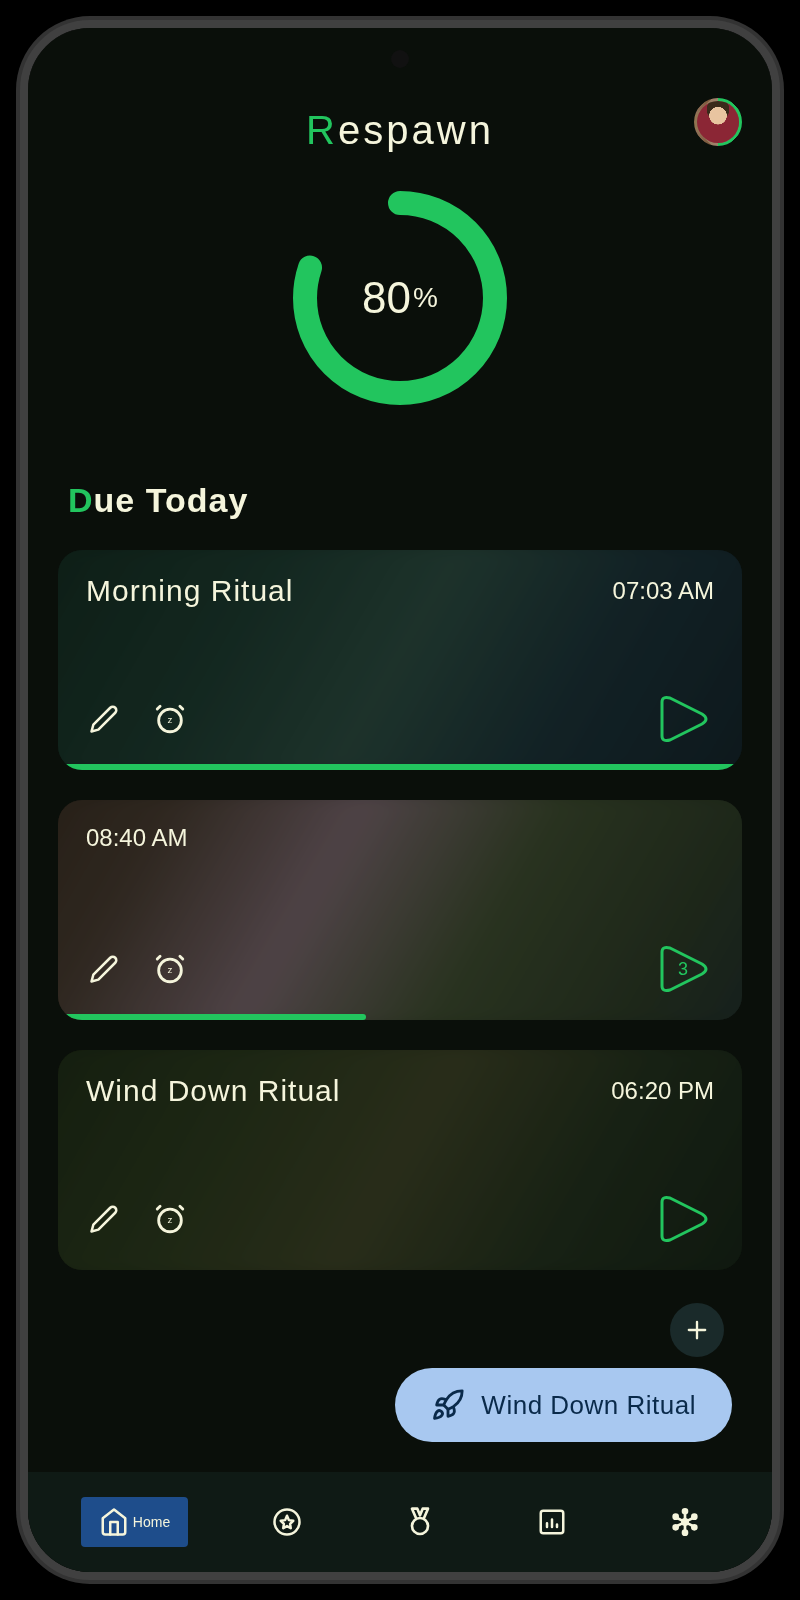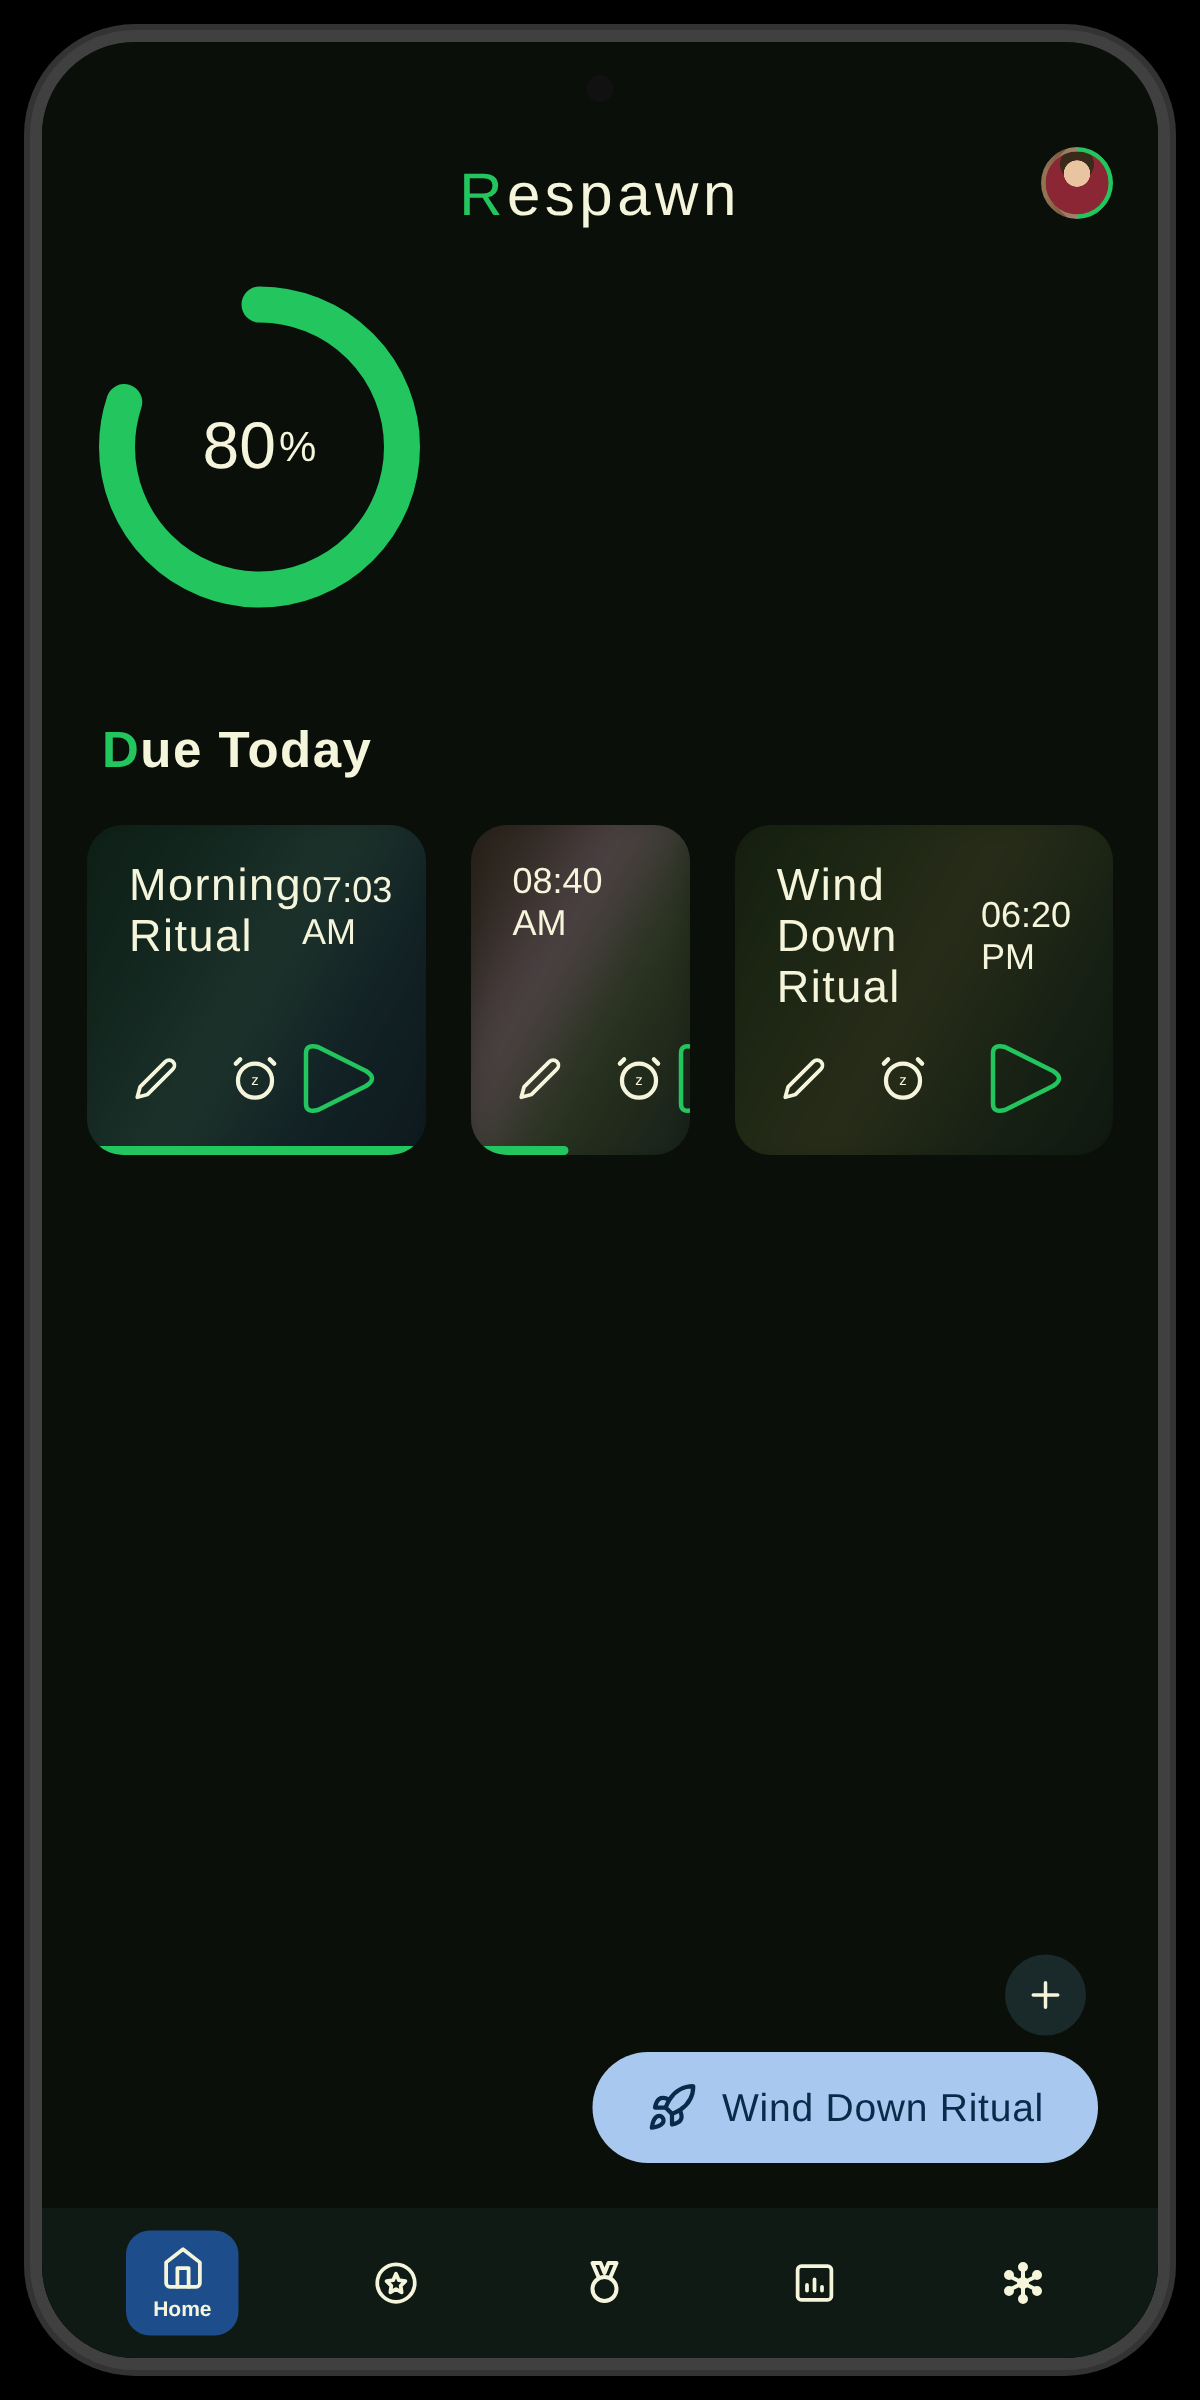--- a/index.html
+++ b/index.html
@@ -76,21 +76,21 @@
     width: 100%; height: 100%;
     border-radius: 50%;
     transform: rotate(45deg);
     background:
       radial-gradient(circle at 50% 35%, #e8c4a0 0%, #e8c4a0 25%, transparent 26%),
       radial-gradient(circle at 50% 20%, #3a2a1a 0%, #3a2a1a 28%, transparent 29%),
       linear-gradient(#8b2635 60%, #8b2635 100%);
   }
   .progress-wrap {
     display: flex;
-    justify-content: flex-start;
+    justify-content: center;
     margin-bottom: 40px;
   }
   .progress-ring {
     position: relative;
     width: 230px;
     height: 230px;
   }
   .progress-ring svg { transform: rotate(-90deg); }
   .progress-text {
     position: absolute;
@@ -106,21 +106,21 @@
   .section-title {
     font-size: 34px;
     font-weight: 700;
     color: #f5f5dc;
     margin: 28px 0 30px 10px;
     letter-spacing: 1px;
   }
   .section-title .first-letter { color: #22c55e; }
   .cards {
     display: flex;
-    flex-direction: row;
+    flex-direction: column;
     gap: 30px;
     flex: 1;
     overflow: hidden;
   }
   .card {
     position: relative;
     border-radius: 24px;
     height: 220px;
     overflow: hidden;
     padding: 24px 28px;
@@ -245,27 +245,26 @@
     height: 100px;
     background: #0f1a15;
     display: flex;
     align-items: center;
     justify-content: space-around;
     padding: 0 20px;
     z-index: 40;
   }
   .nav-item {
     display: flex;
-    flex-direction: column;
+    flex-direction: row;
     align-items: center;
     gap: 4px;
     cursor: pointer;
     padding: 10px 18px;
-    border-radius: 16px;
-    font-weight: bold;
+    border-radius: 4px;
   }
   .nav-item.active {
     background: #1e4d8b;
   }
   .nav-label {
     font-size: 14px;
     color: #f5f5dc;
   }
   svg { display: block; }
 </style>

